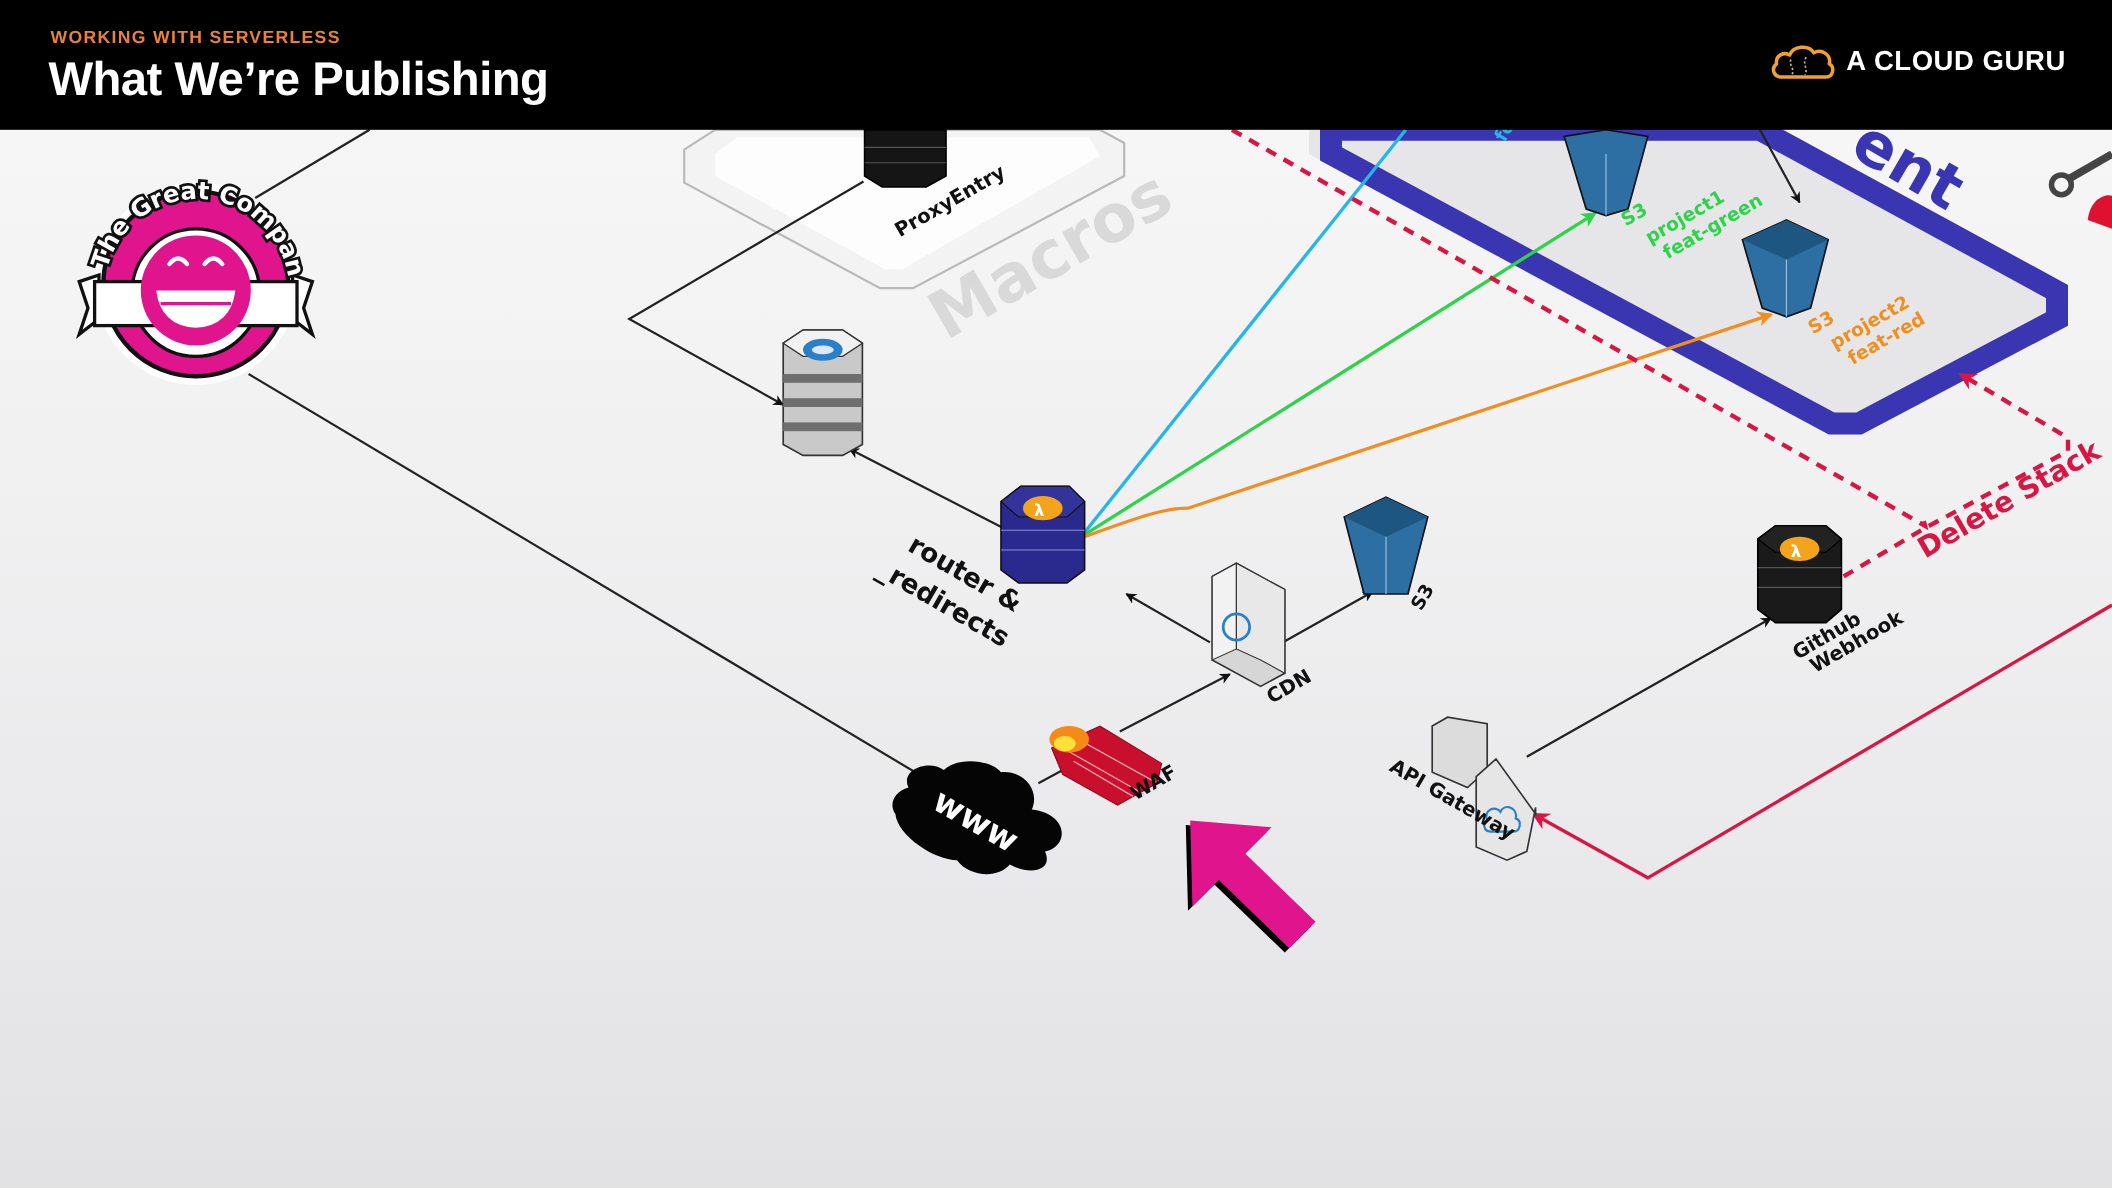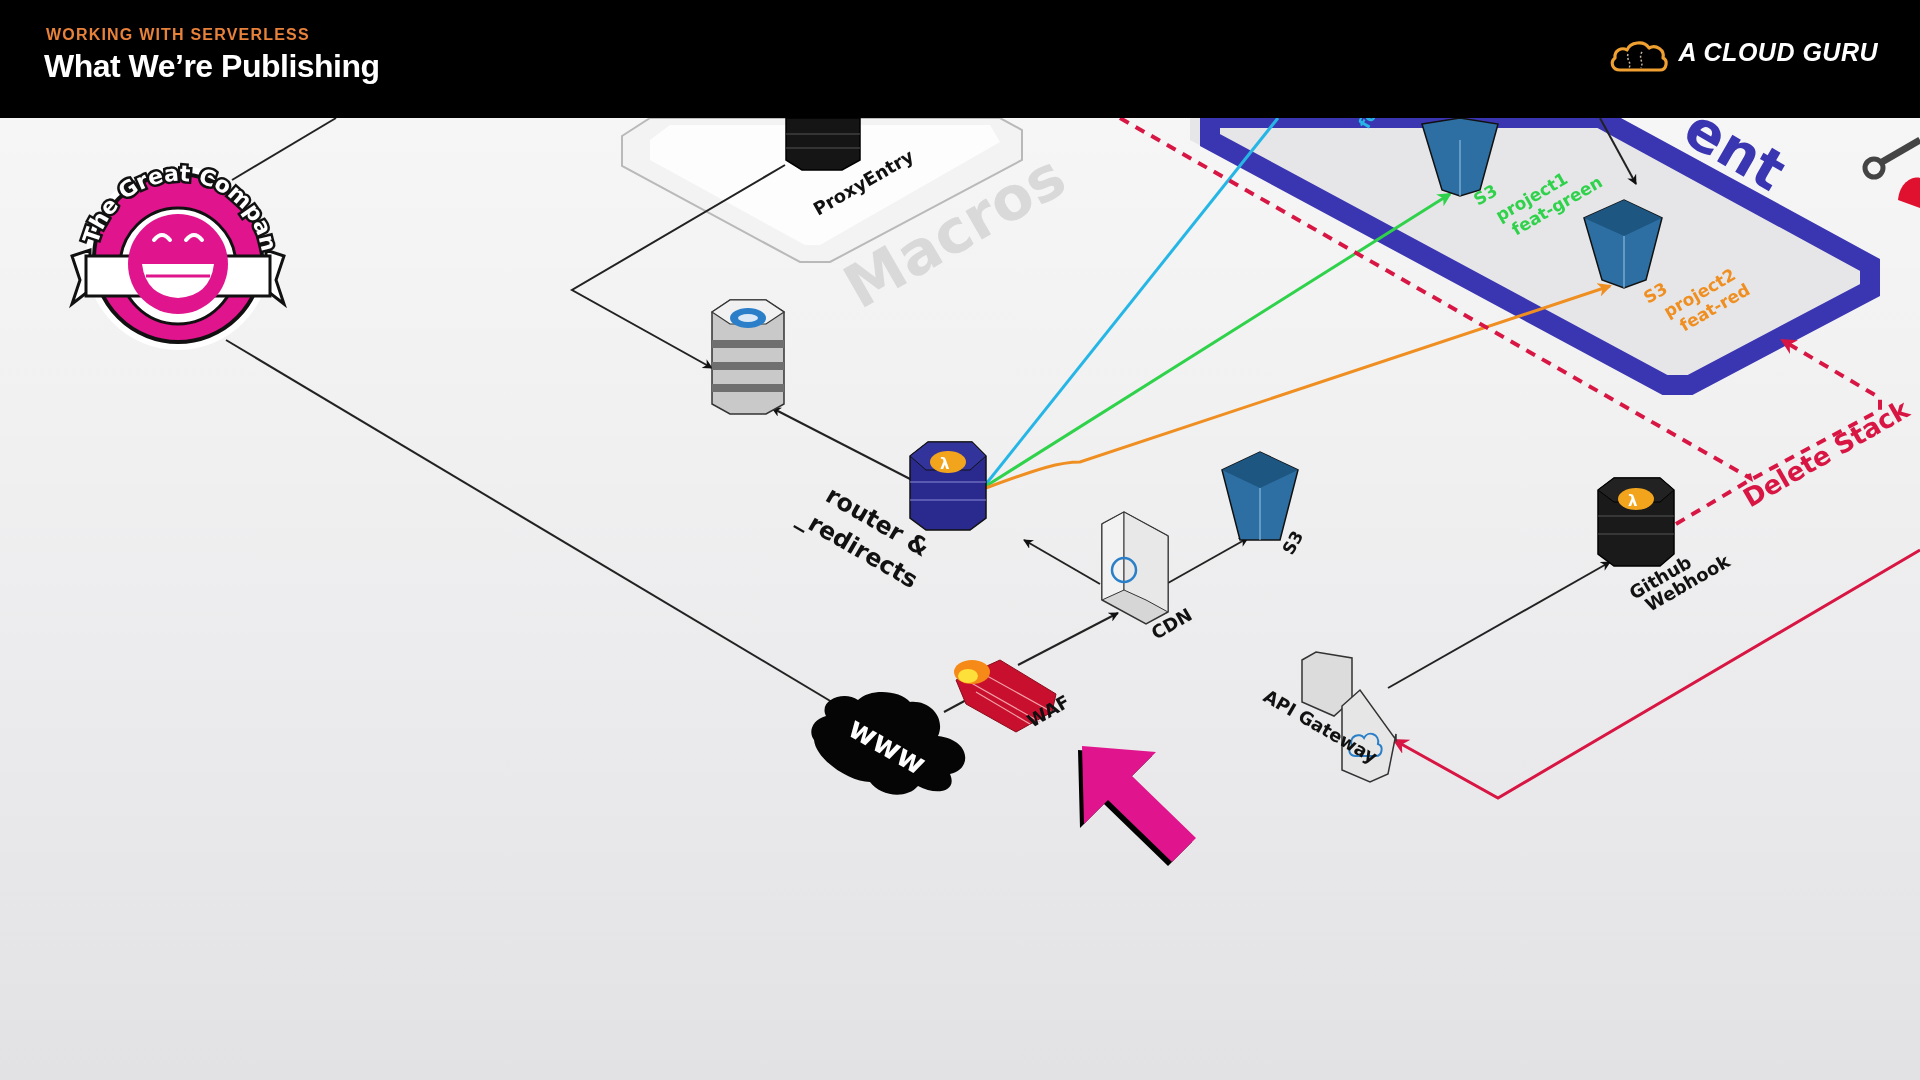--- a/index.html
+++ b/index.html
@@ -1,20 +1,20 @@
 <!DOCTYPE html>
 <html><head>
 <meta charset="utf-8">
 <style>
   html, body { margin:0; padding:0; }
   body { width:1920px; height:1080px; overflow:hidden; position:relative; font-family:"Liberation Sans", sans-serif; background:#e4e4e6; }
   .header { position:absolute; left:0; top:0; width:1920px; height:118px; background:#000000; z-index:10; }
   .kicker { position:absolute; left:46px; top:26px; color:#e8823a; font-weight:700; font-size:16px; letter-spacing:1.2px; }
-  .title { position:absolute; left:44px; top:48px; color:#ffffff; font-weight:700; font-size:32px; letter-spacing:-0.5px; }
-  .brand { position:absolute; right:42px; top:38px; display:flex; align-items:flex-start; gap:8px;font-style:italic; }
+  .title { position:absolute; left:44px; top:48px; color:#ffffff; font-weight:700; font-size:43px; letter-spacing:-0.5px; }
+  .brand { position:absolute; right:42px; top:38px; display:flex; align-items:center; gap:8px; }
   .brand-text { color:#ffffff; font-weight:700; font-size:25px; letter-spacing:0.5px; }
   .canvas { position:absolute; left:0; top:118px; width:1920px; height:962px;
     background: linear-gradient(180deg, #f6f6f6 0%, #f1f1f2 30%, #e9e9eb 70%, #e2e2e4 100%); }
   svg.diagram { position:absolute; left:0; top:0; width:1920px; height:1080px; z-index:1; }
   .lbl { font-family:"DejaVu Sans", sans-serif; font-weight:700; }
 </style>
 </head>
 <body>
 
 <div class="header">

